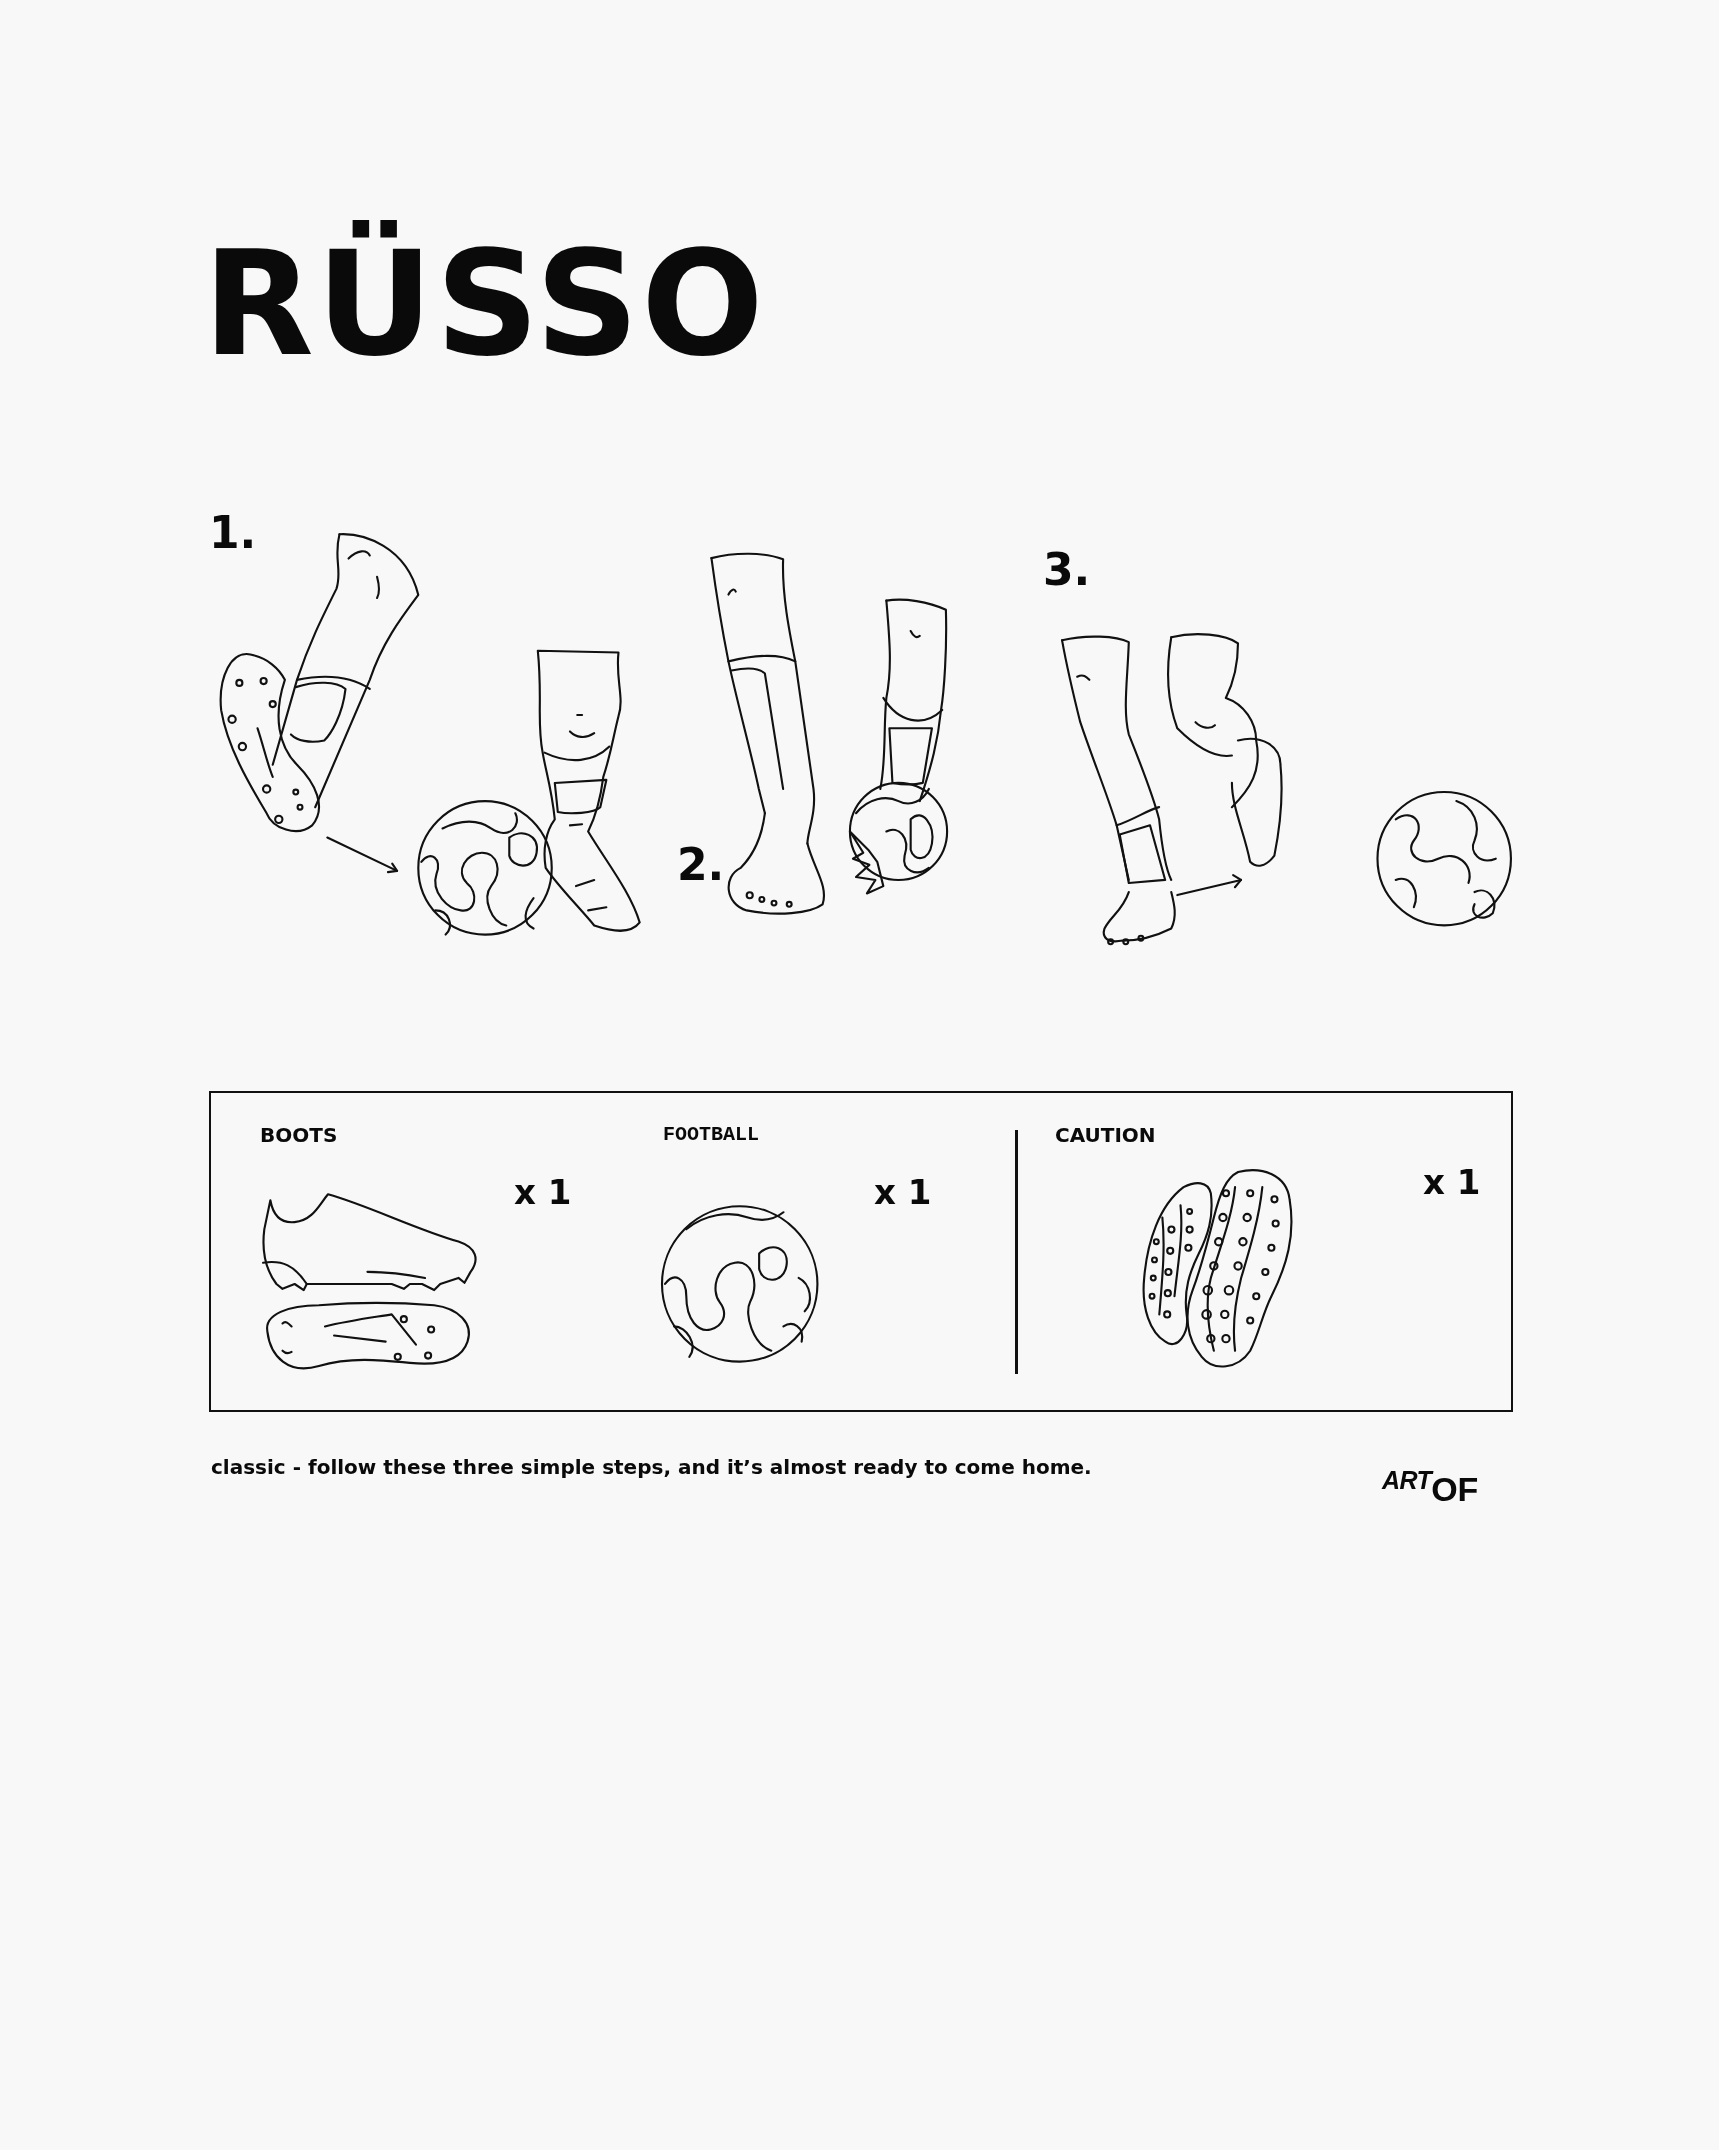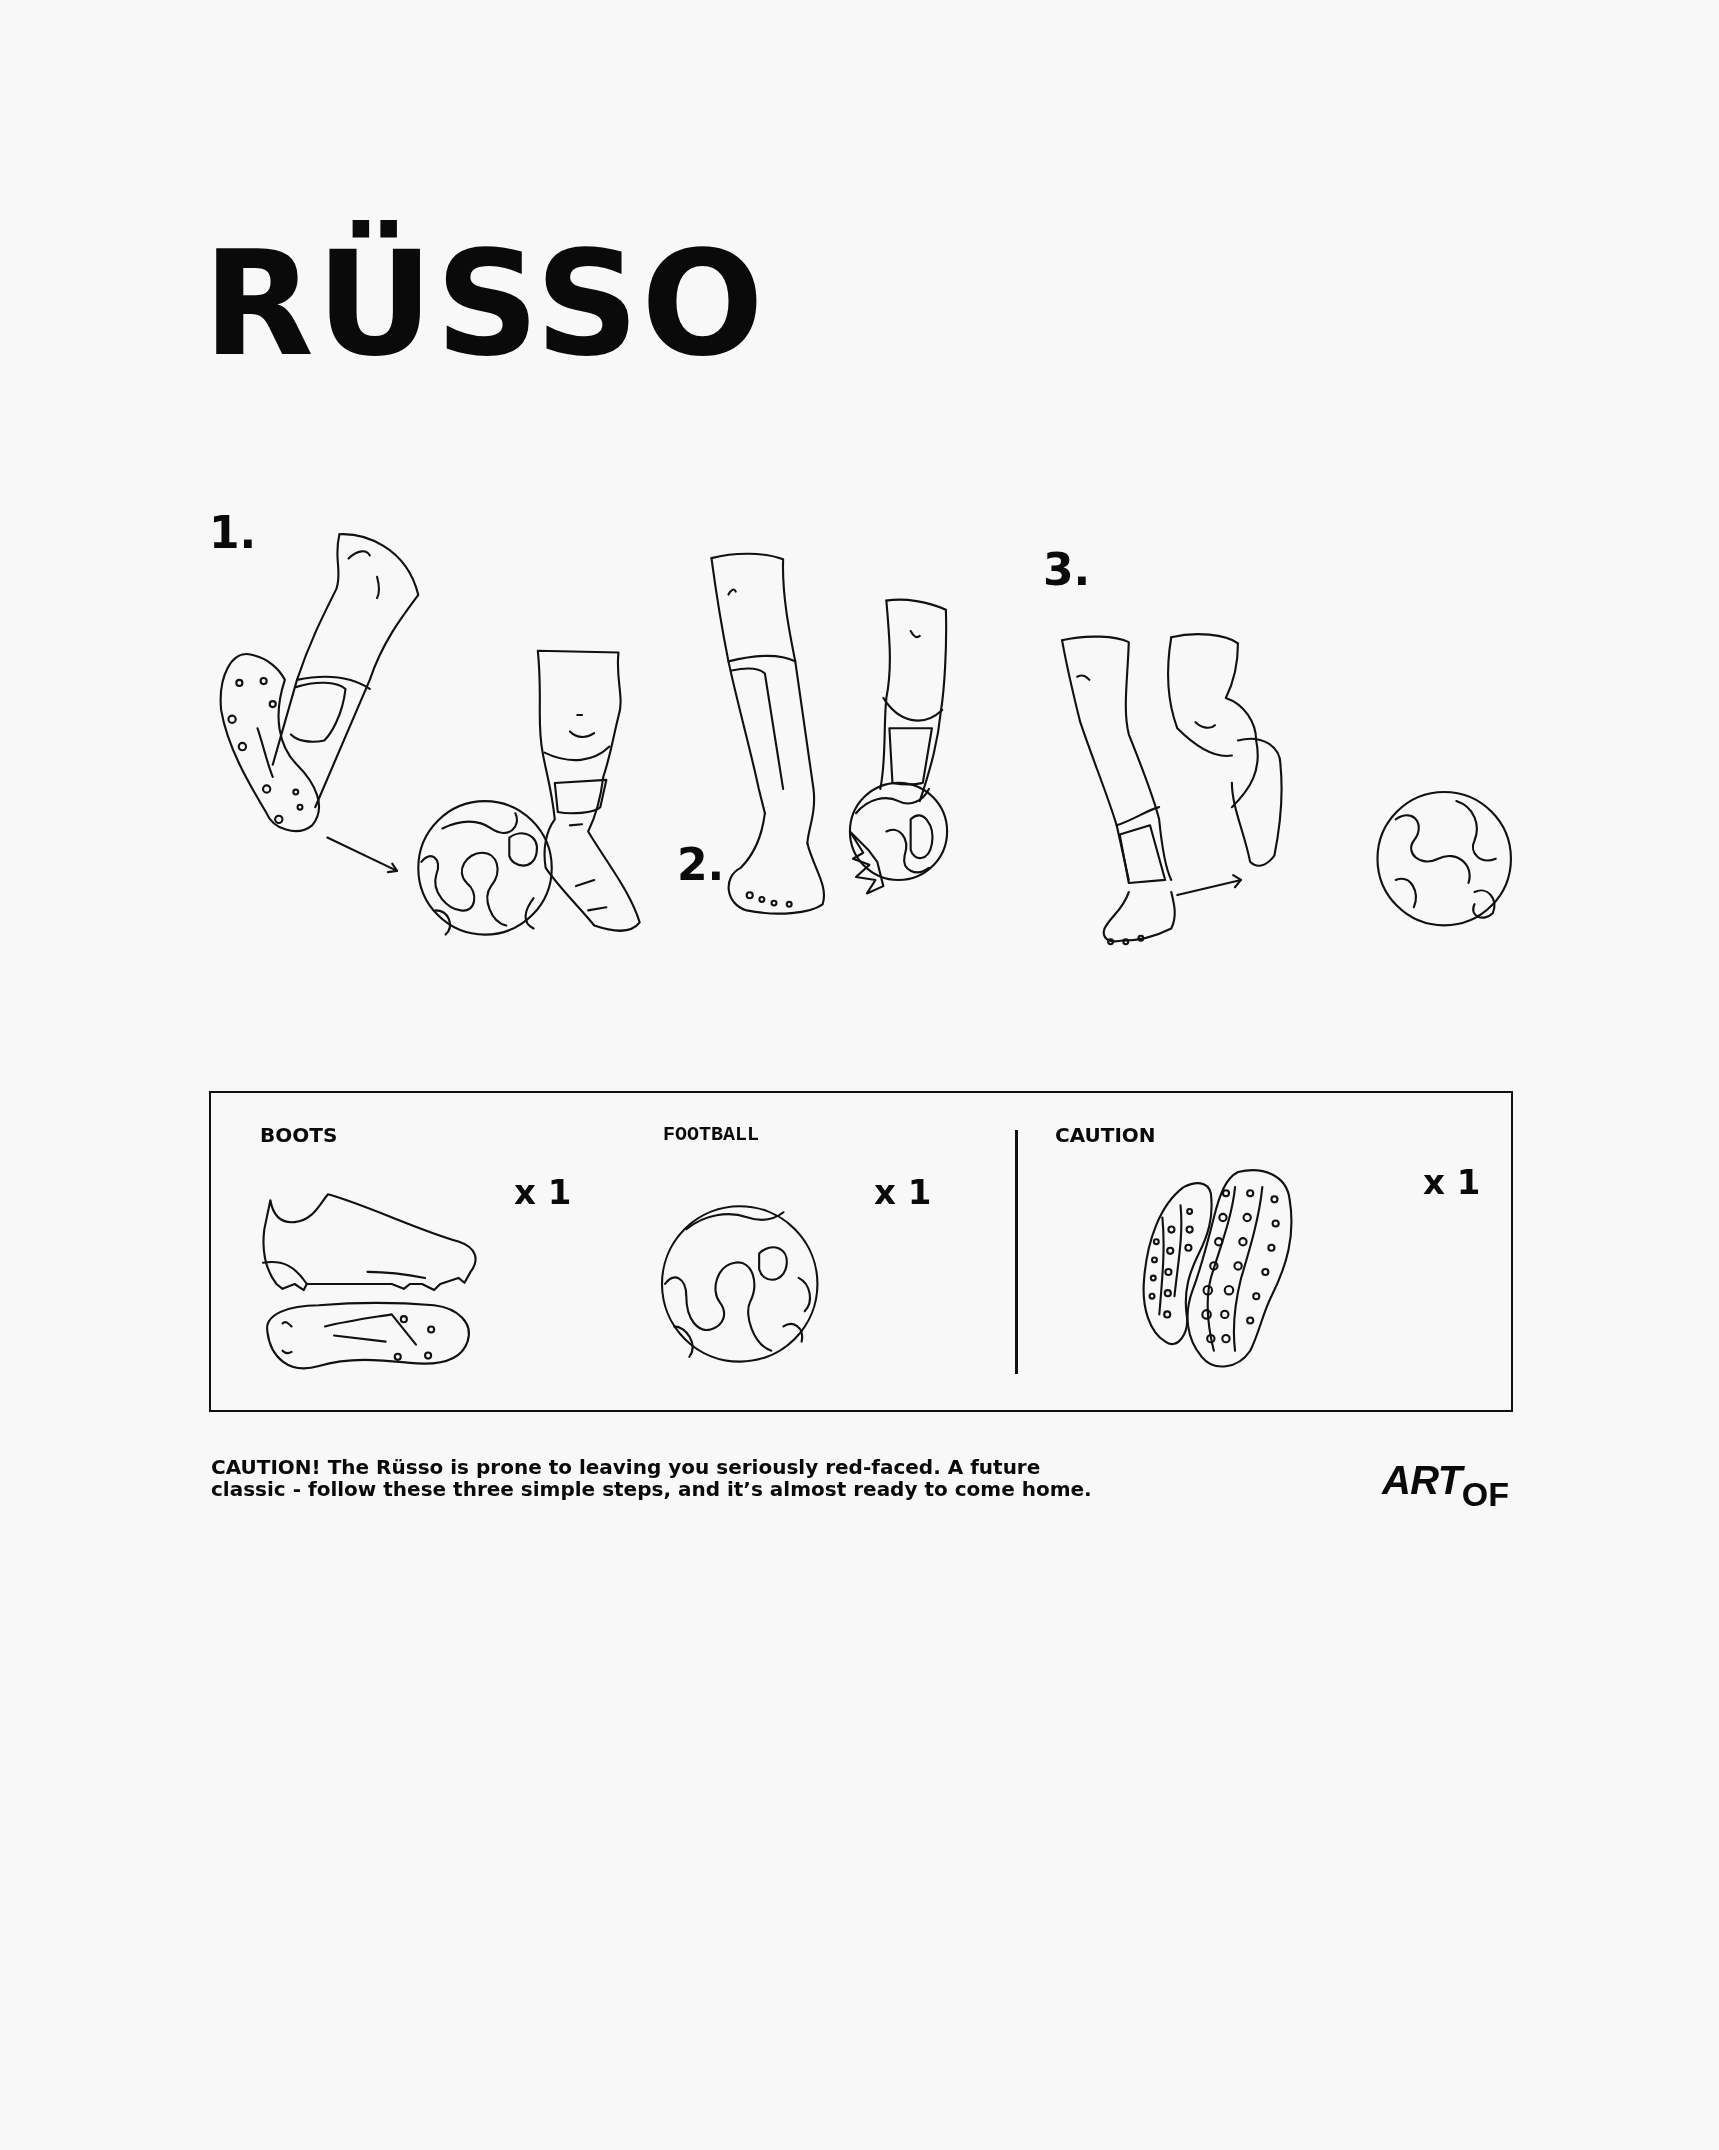--- a/index.html
+++ b/index.html
@@ -10,21 +10,21 @@
   .stepnum { font-size:44px; font-weight:bold; line-height:1; }
   svg.ill { position:absolute; overflow:visible; }
   svg.ill path, svg.ill circle, svg.ill ellipse, svg.ill line, svg.ill polyline, svg.ill polygon {
     fill:none; stroke:#111; stroke-width:3.5; stroke-linecap:round; stroke-linejoin:round; }
   .box { left:209px; top:1091px; width:1304px; height:321px; border:2.4px solid #111; box-sizing:border-box; }
   .part-label { font-size:20px; font-weight:bold; line-height:1; }
   .qty { font-size:34px; font-weight:bold; line-height:1; }
   .divider { width:3px; background:#111; }
   .caution { left:211px; top:1456px; width:911px; font-size:20px; font-weight:bold; line-height:22px; }
   .logo { left:1382px; top:1458px; font-family:"Liberation Sans", sans-serif; font-weight:bold; }
-  .logo .art { font-size:40px; letter-spacing:-0.6px; font-style:italic;text-align:right; }
+  .logo .art { font-size:25px; letter-spacing:-0.6px; font-style:italic;text-align:right; }
   .logo .of { font-size:34px; position:relative; top:12px; }
 </style>
 </head>
 <body>
 
 <div class="abs title">RÜSSO</div>
 
 <div class="abs stepnum" style="left:209px;top:511px;">1.</div>
 <svg class="ill" style="left:206px;top:522px;" width="461" height="437" viewBox="0 0 760 720">
 
@@ -196,20 +196,19 @@
     <circle cx="220" cy="50" r="5"></circle>
       <circle cx="222" cy="90" r="5"></circle>
       <circle cx="215" cy="130" r="5"></circle>
       <circle cx="205" cy="170" r="5"></circle>
       <circle cx="190" cy="210" r="5"></circle>
       <circle cx="180" cy="250" r="5"></circle>
   </g>
 </svg>
 
 <div class="abs caution">
-  <div>CAUTION! The Rüsso is prone to leaving you seriously red-faced. A future</div>
   <div>classic - follow these three simple steps, and it’s almost ready to come home.</div>
 </div>
 
 <div class="abs logo">
   <span class="art">ART</span><span class="of">OF</span>
 </div>
 
 
 </body></html>

